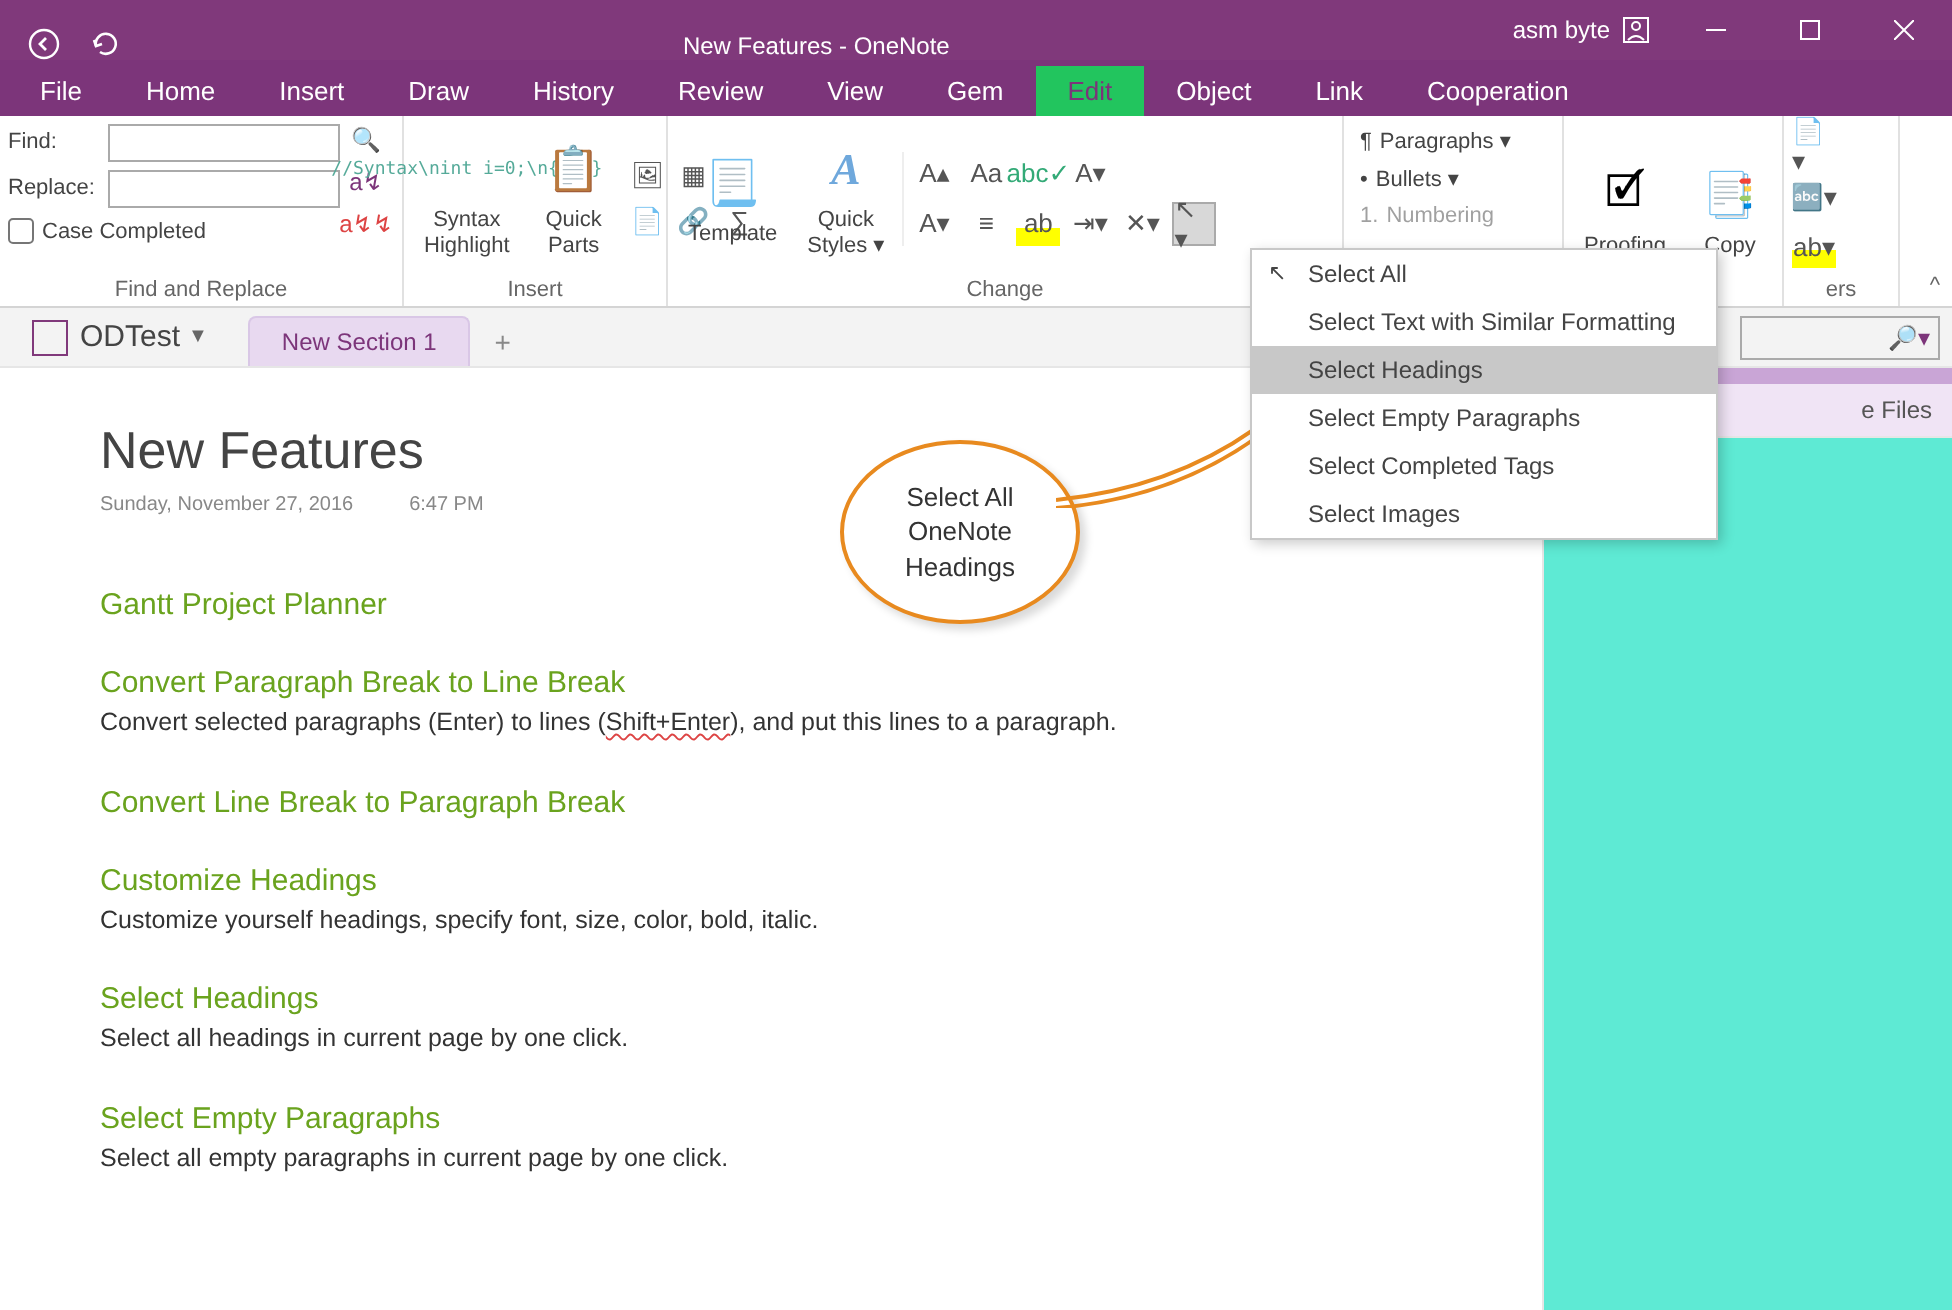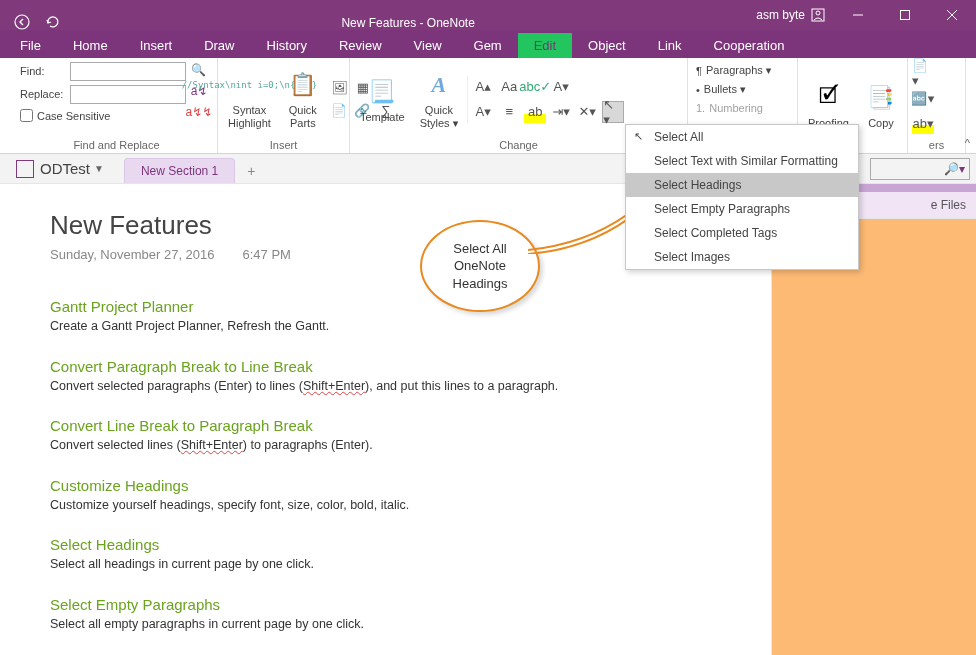--- a/index.html
+++ b/index.html
@@ -10,21 +10,21 @@
 .titlebar-icon { width: 16px; height: 16px; display: flex; align-items: center; justify-content: center; cursor: pointer; }
 .titlebar-center { flex: 1; text-align: center; }
 .titlebar-right { display: flex; align-items: center; gap: 3px; padding-right: 2px; }
 .titlebar-user { display: flex; align-items: center; gap: 6px; margin-right: 8px; }
 .win-btn { width: 44px; height: 30px; display: flex; align-items: center; justify-content: center; font-size: 11px; }
 
 .menubar { height: 28px; background: #7c357a; display: flex; align-items: flex-end; padding: 0 4px; }
 .menu-item { color: #fff; font-size: 13px; padding: 5px 16px; cursor: pointer; }
 .menu-item.active { background: #22c55e; color: #7c357a; }
 
-.ribbon { height: 96px; background: #fff; border-bottom: 1px solid #d4d4d4; display: flex; font-size: 11px; position: relative; padding-left: 16px; }
+.ribbon { height: 96px; background: #fff; border-bottom: 1px solid #d4d4d4; display: flex; font-size: 11px; position: relative; }
 .ribbon-group { border-right: 1px solid #e1e1e1; display: flex; flex-direction: column; padding: 2px 4px 0; }
 .ribbon-group-body { flex: 1; display: flex; align-items: flex-start; gap: 3px; }
 .ribbon-group-label { text-align: center; color: #666; font-size: 11px; padding: 1px 0 2px; }
 .ribbon-col { display: flex; flex-direction: column; gap: 1px; }
 .ribbon-row { display: flex; align-items: center; gap: 4px; height: 22px; }
 .small-input { width: 116px; height: 19px; border: 1px solid #aaa; font-size: 11px; padding: 0 2px; }
 .find-label { width: 46px; color: #444; font-size: 11px; }
 .tiny-btn { width: 20px; height: 20px; display: flex; align-items: center; justify-content: center; color: #555; font-size: 12px; }
 .checkbox-row { display: flex; align-items: center; gap: 4px; margin-top: 3px; font-size: 11px; color: #444; }
 .big-btn { display: flex; flex-direction: column; align-items: center; justify-content: center; padding: 2px 6px; gap: 2px; cursor: pointer; }
@@ -45,27 +45,27 @@
 .nb-name { font-size: 15px; color: #444; align-self: center; margin-right: 4px; }
 .nb-chev { align-self: center; color: #666; font-size: 10px; margin-right: 20px; }
 .section-tab { background: #f5f0f9; border: 1px solid #d9c7e6; border-bottom: none; border-radius: 4px 4px 0 0; padding: 5px 16px; font-size: 12px; color: #7c357a; }
 .section-tab.active { background: #e8d9f0; }
 .add-tab { padding: 4px 12px; font-size: 14px; color: #888; }
 .search-box { margin-left: auto; align-self: center; width: 100px; height: 22px; border: 1px solid #aaa; margin-right: 6px; display: flex; align-items: center; justify-content: flex-end; padding-right: 4px; color: #7c357a; font-size: 12px; }
 
 .content-area { display: flex; height: calc(655px - 30px - 28px - 96px - 30px); }
 .page-canvas { flex: 1; padding: 26px 0 0 50px; overflow: hidden; position: relative; }
 .page-title { font-size: 26px; color: #444; font-weight: 300; margin-bottom: 6px; font-family: 'Segoe UI Light', 'Segoe UI', sans-serif; }
-.page-meta { font-size: 13px; color: #888; display: flex; gap: 28px; margin-bottom: 36px; }
+.page-meta { font-size: 10px; color: #888; display: flex; gap: 28px; margin-bottom: 36px; }
 .heading { font-size: 15px; color: #6aa31e; margin-top: 22px; margin-bottom: 3px; }
 .heading:first-of-type { margin-top: 0; }
 .body-text { font-size: 12.5px; color: #333; line-height: 1.4; }
 .squiggle { text-decoration: underline wavy #d44; text-decoration-thickness: 1px; }
 
-.page-panel { width: 205px; border-left: 1px solid #e6e6e6; background: #fdba74; }
+.page-panel { width: 205px; border-left: 1px solid #e6e6e6; background: #5eead4; }
 .panel-strip { height: 8px; background: #c9a5d6; }
 .panel-header { background: #f0e4f5; padding: 6px 10px; font-size: 12px; color: #555; display: flex; justify-content: flex-end; border-bottom: 1px solid #e6e6e6; }
 .panel-item { padding: 5px 10px; font-size: 12px; color: #444; }
 
 .callout { position: absolute; top: 220px; left: 420px; z-index: 40; }
 .callout-bubble { width: 120px; height: 92px; border: 2px solid #e88a1f; border-radius: 50%; background: #fff; display: flex; align-items: center; justify-content: center; text-align: center; font-size: 13px; color: #333; line-height: 1.35; box-shadow: 3px 3px 4px rgba(0,0,0,.15); }
 .callout-tail { position: absolute; top: -6px; right: -88px; width: 100px; height: 40px; }
 
 svg { display: block; }
 </style>
@@ -139,21 +139,21 @@
         <div class="ribbon-row">
             <span class="find-label">Find:</span>
             <input class="small-input" style="">
           </div>
         <div class="ribbon-row">
             <span class="find-label">Replace:</span>
             <input class="small-input" style="">
           </div>
         <div class="checkbox-row">
             <input type="checkbox" style="">
-            <span>Case Sensitive</span>
+            <span>Case Completed</span>
           </div>
       </div>
       <div class="ribbon-col">
         <span class="tiny-btn">🔍</span>
         <span class="tiny-btn" style="color:#7c357a">a↯</span>
         <span class="tiny-btn" style="color:#d44">a↯↯</span>
       </div>
     </div>
     <div class="ribbon-group-label">Find and Replace</div>
   </div>
@@ -272,25 +272,23 @@
 
 <div class="content-area">
   <div class="page-canvas">
     <div class="page-title">New Features</div>
     <div class="page-meta">
       <span>Sunday, November 27, 2016</span>
       <span>6:47 PM</span>
     </div>
     <div id="page-body">
         <div class="heading">Gantt Project Planner</div>
-        <div class="body-text">Create a Gantt Project Planner, Refresh the Gantt.</div>
         <div class="heading">Convert Paragraph Break to Line Break</div>
         <div class="body-text">Convert selected paragraphs (Enter) to lines (<span class="squiggle">Shift+Enter</span>), and put this lines to a paragraph.</div>
         <div class="heading">Convert Line Break to Paragraph Break</div>
-        <div class="body-text">Convert selected lines (<span class="squiggle">Shift+Enter</span>) to paragraphs (Enter).</div>
         <div class="heading">Customize Headings</div>
         <div class="body-text">Customize yourself headings, specify font, size, color, bold, italic.</div>
         <div class="heading">Select Headings</div>
         <div class="body-text">Select all headings in current page by one click.</div>
         <div class="heading">Select Empty Paragraphs</div>
         <div class="body-text">Select all empty paragraphs in current page by one click.</div>
       </div>
   </div>
   <div class="page-panel">
     <div class="panel-strip"></div>

